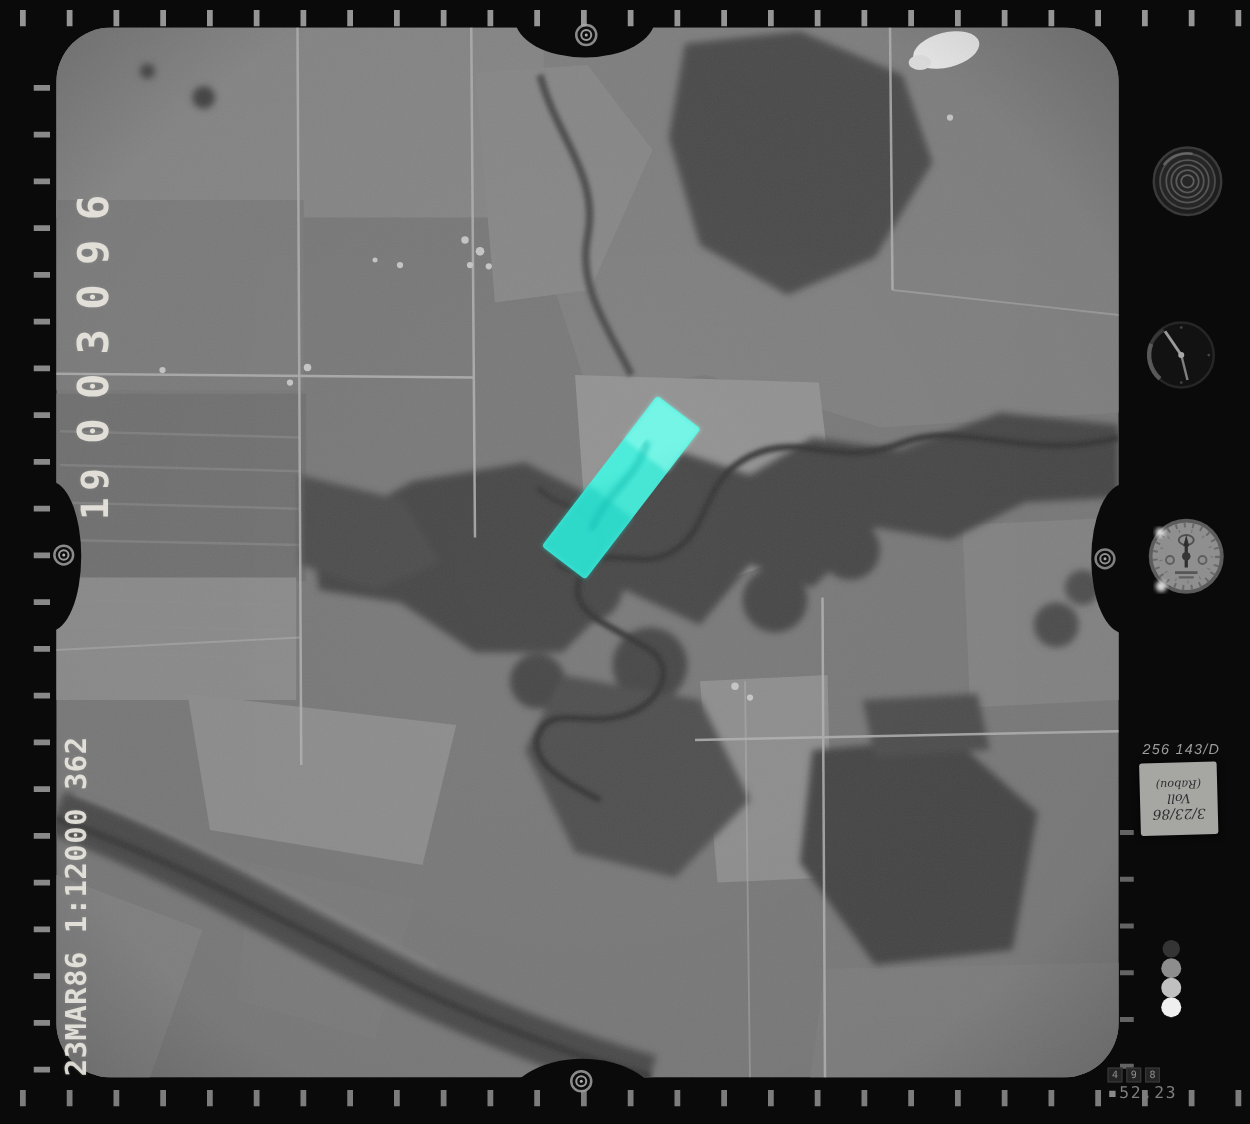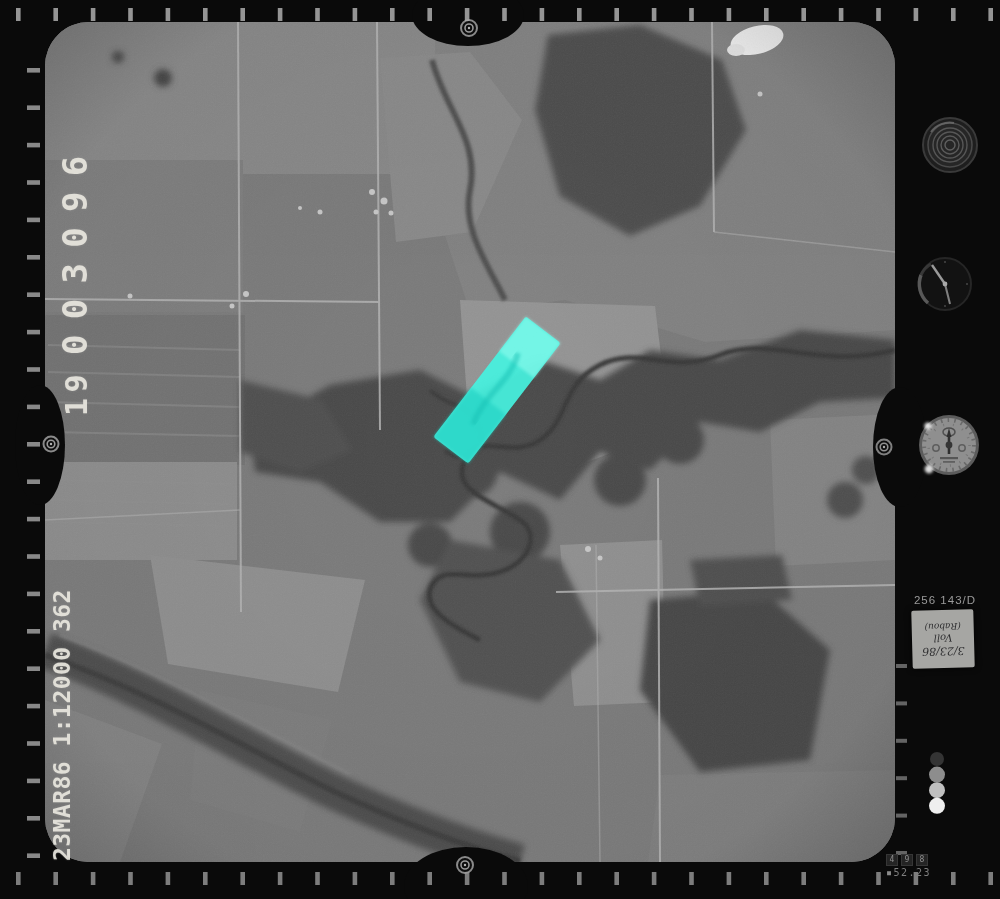--- a/index.html
+++ b/index.html
@@ -9,34 +9,34 @@
   .vtext{
     position:absolute;transform-origin:0 0;transform:rotate(-90deg);
     white-space:nowrap;color:#e9e7df;font-family:"DejaVu Sans Mono",monospace;
     font-weight:bold;opacity:.93;text-shadow:0 0 2px rgba(255,255,255,.30), 0 0 1px rgba(0,0,0,.4);
   }
   #frame-id{left:55px;top:416px;font-size:34px;letter-spacing:.45em;}
   #frame-id .prefix{margin-right:14px;letter-spacing:.18em;font-size:30px;}
   #flight-info{left:49px;top:861px;font-size:23px;letter-spacing:.02em;}
   
   .printed-label{position:absolute;left:908px;top:594px;width:74px;text-align:center;
-    color:#9b9b9b;font-size:11.5px;letter-spacing:1px;font-family:"Liberation Sans",sans-serif;}
+    color:#9b9b9b;font-size:11.5px;letter-spacing:1px;font-family:"Liberation Sans",sans-serif;font-style:italic;}
   .data-card{position:absolute;left:912px;top:610px;width:62px;height:58px;background:#a6a6a3;
     border-radius:2px;transform:rotate(-1.5deg);box-shadow:0 0 6px rgba(0,0,0,.8);
     display:flex;align-items:center;justify-content:center;}
   .hand{transform:rotate(180deg);font-family:"DejaVu Serif",serif;font-style:italic;
     color:#2e2e30;font-size:11px;line-height:1.25;text-align:center;width:100%;}
   .hand div:nth-child(2){font-size:10px;}
   .hand div:nth-child(3){font-size:9px;}
   
   .counter{position:absolute;left:886px;top:854px;font-family:"DejaVu Sans Mono",monospace;}
   .counter-row1{display:flex;gap:3px;}
   .counter-cell{width:10px;height:10px;background:#242424;border:1px solid #363636;
     color:#8f8f8f;font-size:8px;line-height:10px;text-align:center;}
-  .counter-row2{margin-top:1px;color:#7e7e7e;font-size:10px;letter-spacing:1.5px;}
+  .counter-row2{margin-top:1px;color:#7e7e7e;font-size:13px;letter-spacing:1.5px;}
   .counter-row2 .dim{color:#aaa;opacity:.8;}
 </style>
 </head>
 <body>
 
 <div class="stage">
 
   <svg width="1000" height="899" viewBox="0 0 1000 899">
     <defs>
       <clipPath id="photoClip">

